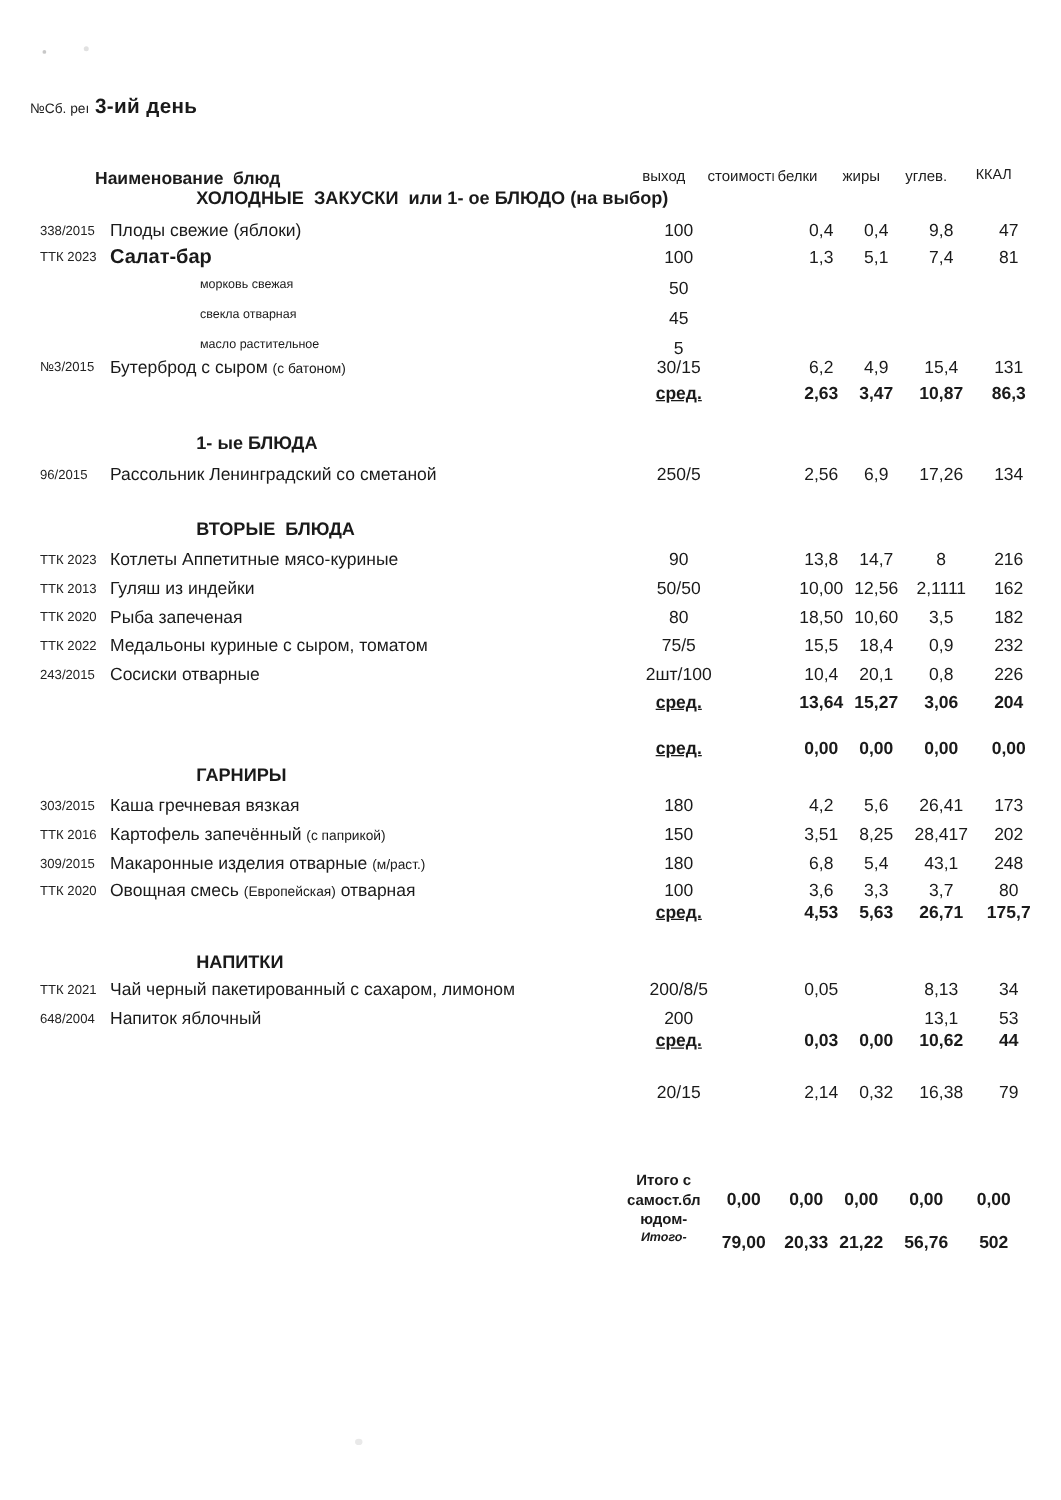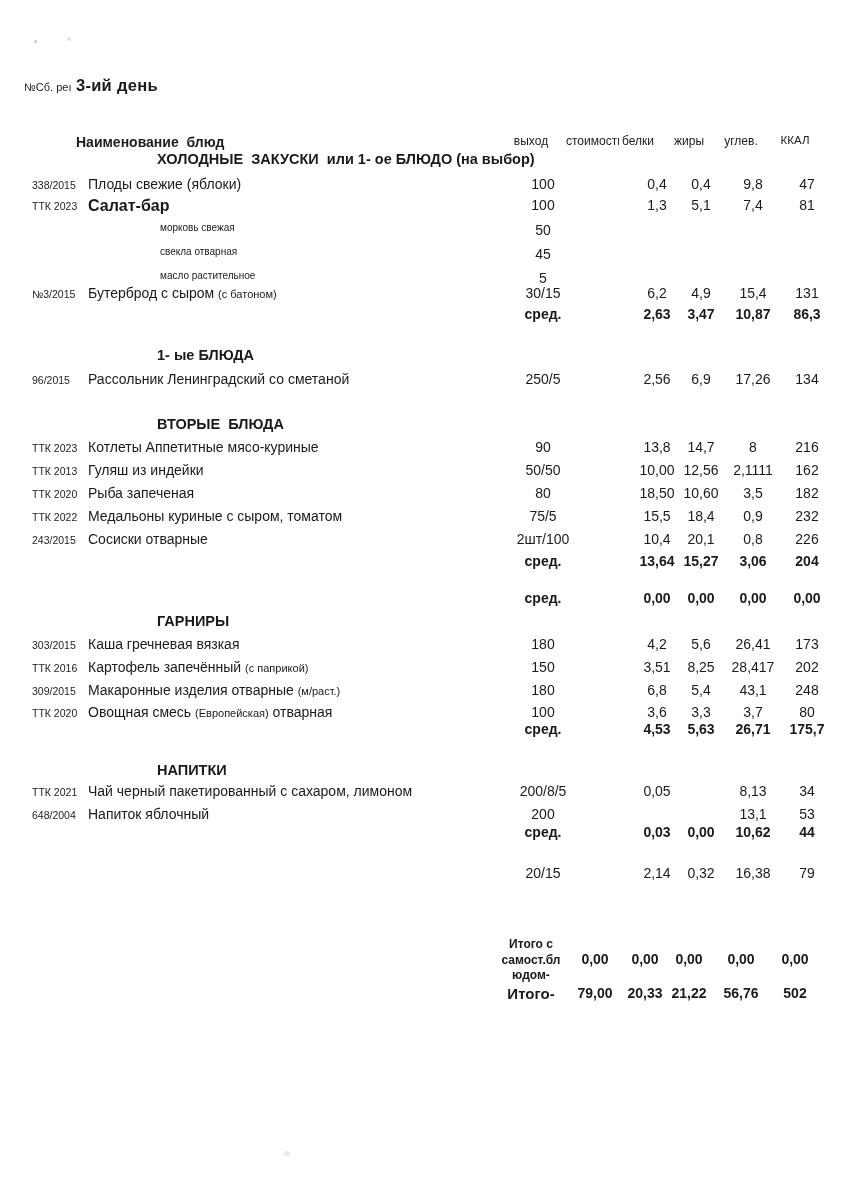--- a/index.html
+++ b/index.html
@@ -42,30 +42,30 @@
   .ch-portion{left:483px;width:96px;text-align:center;}
   .ch-cost{left:566px;width:53px;overflow:hidden;white-space:nowrap;}
   .ch-protein{left:622px;width:46px;}
   .ch-fat{left:666px;width:46px;text-align:center;}
   .ch-carbs{left:712px;width:58px;text-align:center;}
   .ch-kcal{left:770px;width:50px;text-align:center;font-size:11.5px;}
 
   
   .row{position:absolute;left:12px;width:849px;height:21px;}
   .row.avg{font-weight:bold;}
-  .row.avg .lbl{font-weight:bold;}
+  .row.avg .lbl{font-weight:bold;text-decoration:underline;}
   .row.emph .c-name{font-weight:bold;font-size:16px;}
 
   
   .t-label1{
     position:absolute;left:483px;top:937px;width:96px;
     text-align:center;font-weight:bold;font-size:12px;line-height:15.5px;
   }
   .trow{position:absolute;left:0;width:849px;height:20px;font-weight:bold;}
-  .trow .c-portion.t2{font-size:15px;}
+  .trow .c-portion.t2{font-size:10px;font-style:italic;}
 </style>
 </head>
 <body>
 
 <div class="page">
   <span class="speck s1"></span>
   <span class="speck s2"></span>
   <span class="speck s3"></span>
 
   <div class="doc-title">

